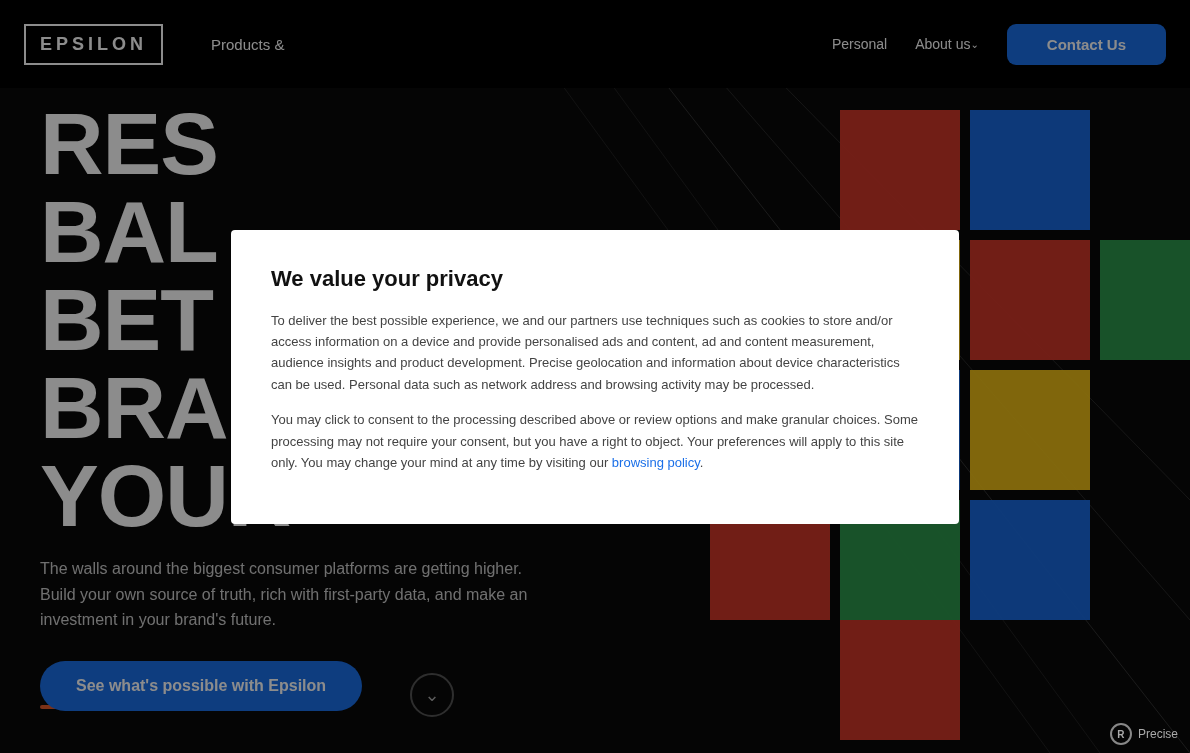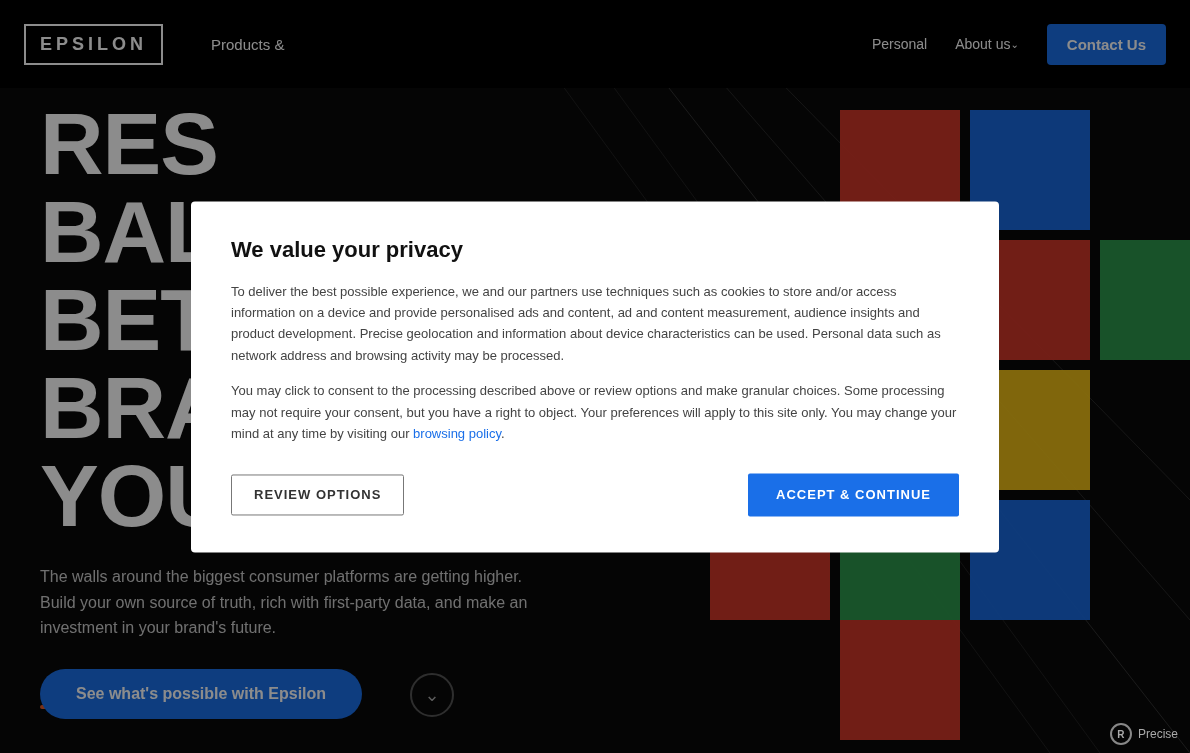--- a/index.html
+++ b/index.html
@@ -71,22 +71,22 @@
     }
 
     .chevron-down {
       font-size: 10px;
     }
 
     .contact-btn {
       background: #1a6fe8;
       color: #fff;
       border: none;
-      border-radius: 4px;
-      padding: 12px 20px;
+      border-radius: 9px;
+      padding: 12px 40px;
       font-size: 15px;
       font-weight: 600;
       cursor: pointer;
     }
 
     
     .hero {
       position: absolute;
       top: 0; left: 0;
       width: 1190px;
@@ -137,21 +137,21 @@
       line-height: 1.0;
       text-transform: uppercase;
       letter-spacing: -1px;
     }
 
     .hero-sub {
       color: #ccc;
       font-size: 16px;
       line-height: 1.6;
       max-width: 520px;
-      margin-top: 24px;
+      margin-top: 16px;
     }
 
     .cta-btn {
       margin-top: 28px;
       background: #1a6fe8;
       color: #fff;
       border: none;
       border-radius: 30px;
       padding: 16px 36px;
       font-size: 16px;
@@ -207,21 +207,21 @@
       background: rgba(0,0,0,0.45);
       z-index: 20;
     }
 
     
     .modal {
       position: absolute;
       top: 50%;
       left: 50%;
       transform: translate(-50%, -50%);
-      width: 808px;
+      width: 728px;
       background: #fff;
       border-radius: 4px;
       padding: 36px 40px;
       z-index: 30;
     }
 
     .modal-title {
       font-size: 22px;
       font-weight: 700;
       color: #111;
@@ -374,22 +374,18 @@
 <div class="scroll-btn">⌄</div>
 
 <div class="overlay-bg"></div>
 
 <div class="modal">
   <h2 class="modal-title">We value your privacy</h2>
   <p class="modal-body">To deliver the best possible experience, we and our partners use techniques such as cookies to store and/or access information on a device and provide personalised ads and content, ad and content measurement, audience insights and product development. Precise geolocation and information about device characteristics can be used. Personal data such as network address and browsing activity may be processed.</p>
   <p class="modal-body">
     <span>You may click to consent to the processing described above or review options and make granular choices. Some processing may not require your consent, but you have a right to object. Your preferences will apply to this site only. You may change your mind at any time by visiting our </span><a href="#">browsing policy</a><span>.</span>
   </p>
-  <div class="modal-actions">
-    <button class="review-btn">REVIEW OPTIONS</button>
-    <button class="accept-btn">ACCEPT &amp; CONTINUE</button>
-  </div>
 </div>
 
 <div class="revain-badge">
   <div class="revain-icon">R</div>
   <span>Precise</span>
 </div>
 
 </body></html>

